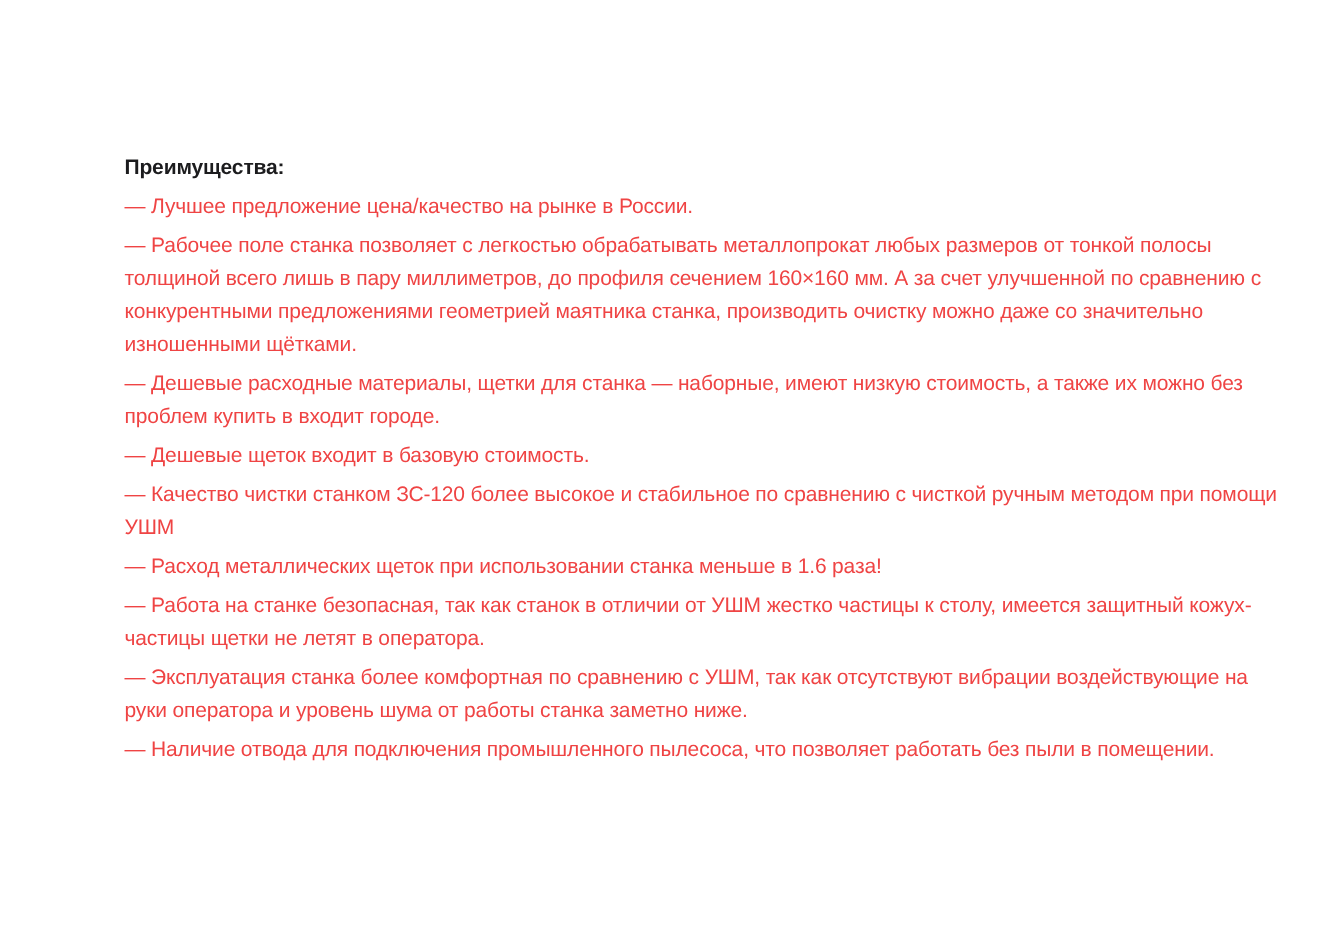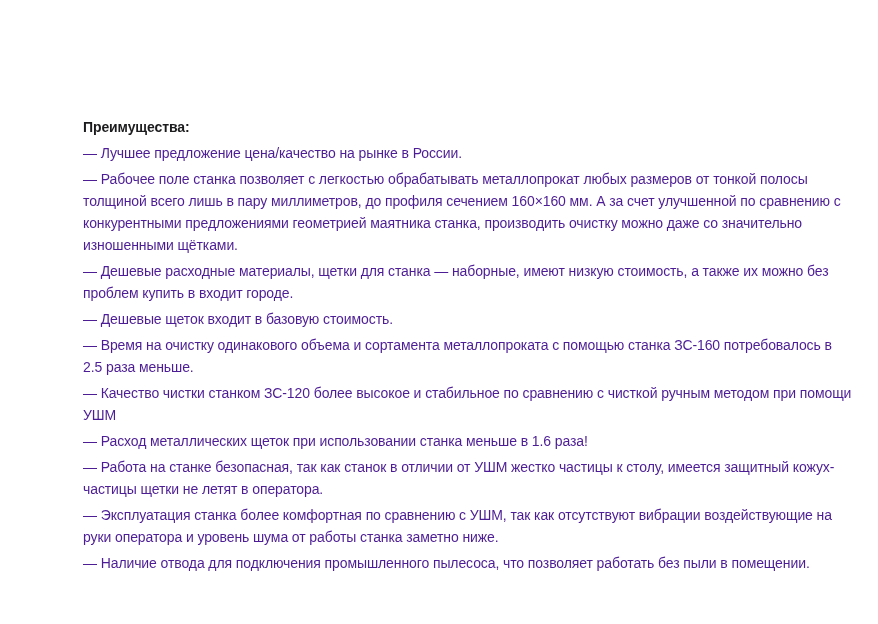--- a/index.html
+++ b/index.html
@@ -15,53 +15,52 @@
     position: relative;
     width: 878px;
     height: 624px;
     background: #ffffff;
     font-family: "Liberation Sans", "DejaVu Sans", sans-serif;
     color: #1c1c1e;
   }
   .content {
     position: absolute;
     left: 83px;
-    top: 116px;
+    top: 100px;
     width: 770px;
   }
   .heading {
     margin: 0 0 4px 0;
     font-size: 14px;
     line-height: 22px;
     font-weight: 700;
     letter-spacing: -0.1px;
     color: #1c1c1e;
   }
   .advantages p {
     margin: 0 0 4px 0;
     font-size: 14px;
     line-height: 22px;
     font-weight: 400;
     letter-spacing: -0.1px;
-    color: #4c1d95;
+    color: #ef4444;
   }
 </style>
 </head>
 <body>
 
 <div class="page">
   <div class="content">
     <h2 class="heading">Преимущества:</h2>
     <div class="advantages">
 
     <p>— Лучшее предложение цена/качество на рынке в России.</p>
         <p>— Рабочее поле станка позволяет с легкостью обрабатывать металлопрокат любых размеров от тонкой полосы толщиной всего лишь в пару миллиметров, до профиля сечением 160×160 мм. А за счет улучшенной по сравнению с конкурентными предложениями геометрией маятника станка, производить очистку можно даже со значительно изношенными щётками.</p>
         <p>— Дешевые расходные материалы, щетки для станка — наборные, имеют низкую стоимость, а также их можно без проблем купить в входит городе.</p>
         <p>— Дешевые щеток входит в базовую стоимость.</p>
-        <p>— Время на очистку одинакового объема и сортамента металлопроката с помощью станка ЗС-160 потребовалось в 2.5 раза меньше.</p>
         <p>— Качество чистки станком ЗС-120 более высокое и стабильное по сравнению с чисткой ручным методом при помощи УШМ</p>
         <p>— Расход металлических щеток при использовании станка меньше в 1.6 раза!</p>
         <p>— Работа на станке безопасная, так как станок в отличии от УШМ жестко частицы к столу, имеется защитный кожух- частицы щетки не летят в оператора.</p>
         <p>— Эксплуатация станка более комфортная по сравнению с УШМ, так как отсутствуют вибрации воздействующие на руки оператора и уровень шума от работы станка заметно ниже.</p>
         <p>— Наличие отвода для подключения промышленного пылесоса, что позволяет работать без пыли в помещении.</p>
       </div>
   </div>
 </div>
 
 </body></html>

